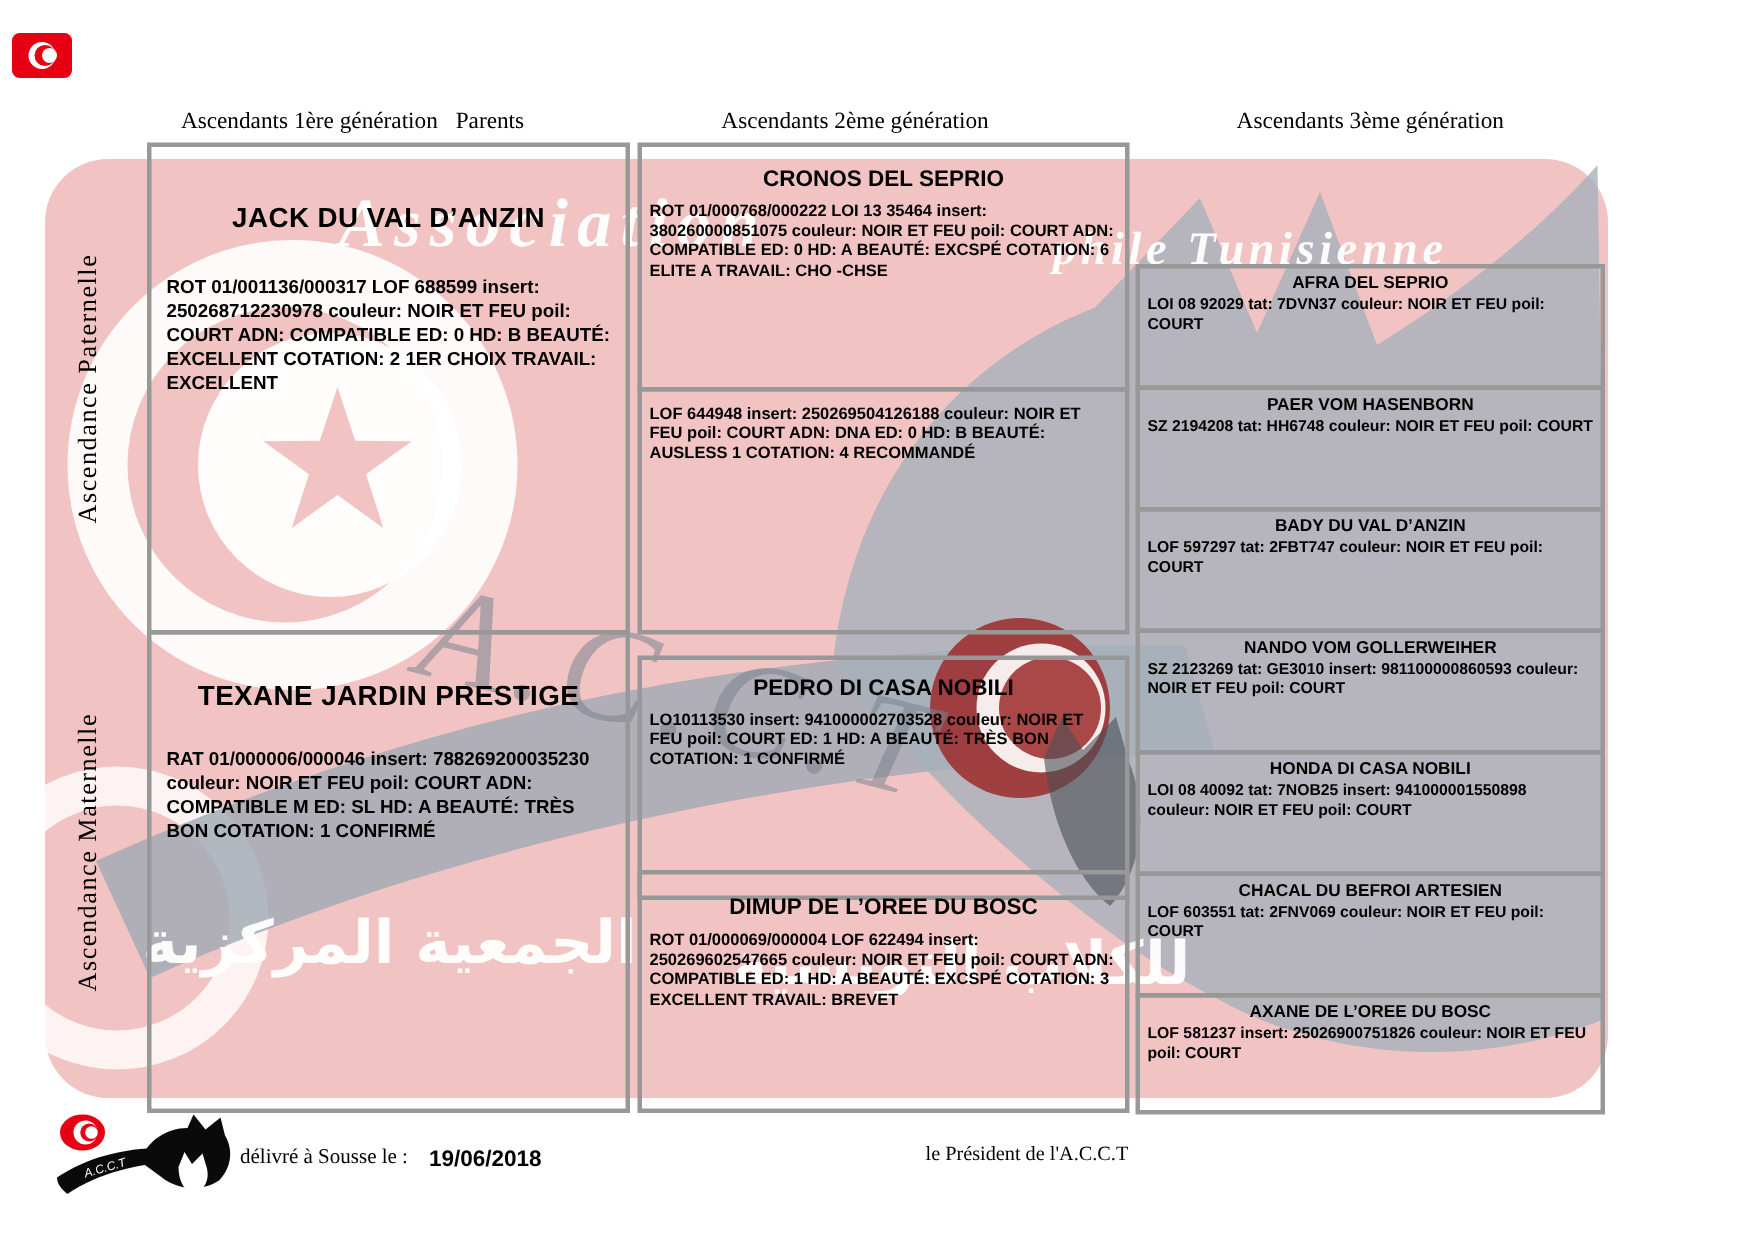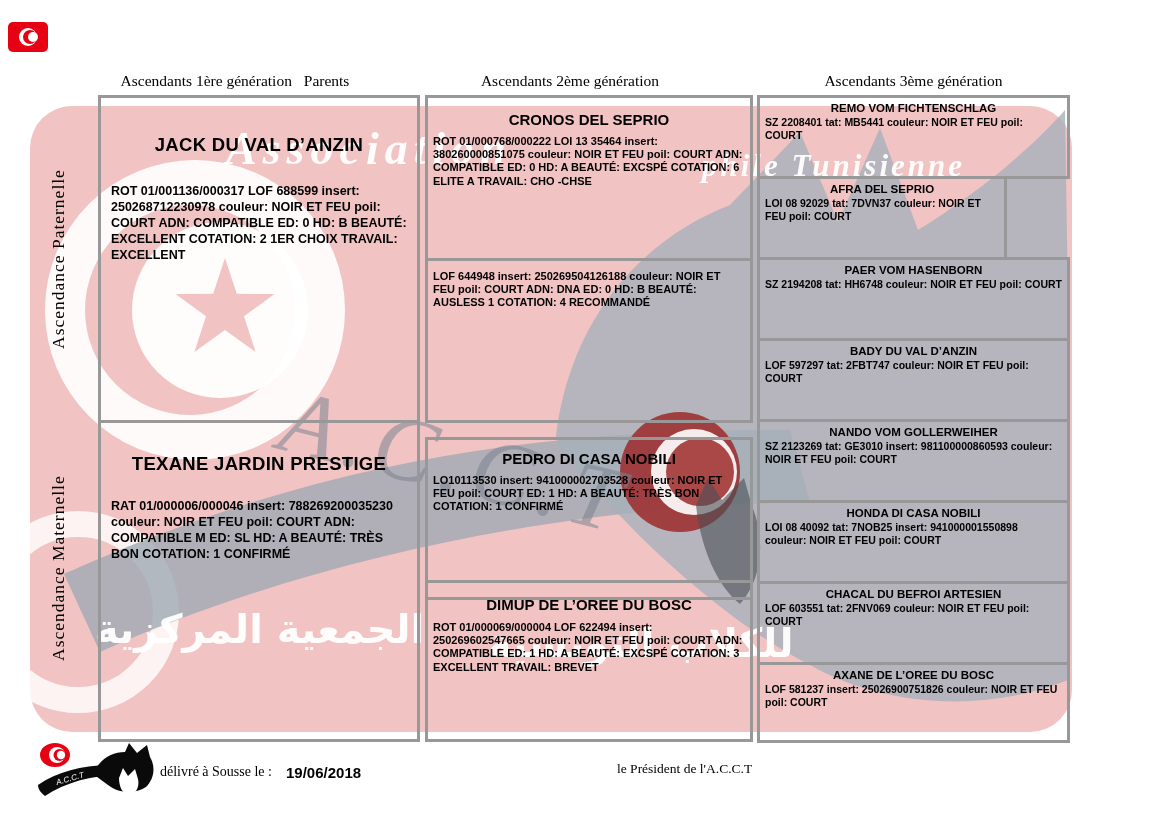--- a/index.html
+++ b/index.html
@@ -108,25 +108,21 @@
   </div>
   <div class="cell c2" style="left:425px;top:420px;width:328px;height:163px;margin-top:17px;">
     <div class="t" style="margin-top:10px;">PEDRO DI CASA NOBILI</div>
     <div class="d" style="margin-top:7px;">LO10113530 insert: 941000002703528 couleur: NOIR ET FEU poil: COURT ED: 1 HD: A BEAUTÉ: TRÈS BON COTATION: 1 CONFIRMÉ</div>
   </div>
   <div class="cell c2" style="left:425px;top:580px;width:328px;height:162px;">
     <div class="t" style="margin-top:13px;">DIMUP DE L’OREE DU BOSC</div>
     <div class="d" style="margin-top:8px;">ROT 01/000069/000004 LOF 622494 insert: 250269602547665 couleur: NOIR ET FEU poil: COURT ADN: COMPATIBLE ED: 1 HD: A BEAUTÉ: EXCSPÉ COTATION: 3 EXCELLENT TRAVAIL: BREVET</div>
   </div>
 
-  <div class="cell c3" style="left:757px;top:95px;width:313px;height:84px;">
-    <div class="t" style="margin-top:4px;">REMO VOM FICHTENSCHLAG</div>
-    <div class="d" style="margin-top:2px;">SZ 2208401 tat: MB5441 couleur: NOIR ET FEU poil: COURT</div>
-  </div>
-  <div class="cell c3" style="left:757px;top:176px;width:250px;height:84px;">
+  <div class="cell c3" style="left:757px;top:176px;width:313px;height:84px;">
     <div class="t" style="margin-top:4px;">AFRA DEL SEPRIO</div>
     <div class="d" style="margin-top:2px;">LOI 08 92029 tat: 7DVN37 couleur: NOIR ET FEU poil: COURT</div>
   </div>
   <div class="cell c3" style="left:757px;top:257px;width:313px;height:84px;">
     <div class="t" style="margin-top:4px;">PAER VOM HASENBORN</div>
     <div class="d" style="margin-top:2px;">SZ 2194208 tat: HH6748 couleur: NOIR ET FEU poil: COURT</div>
   </div>
   <div class="cell c3" style="left:757px;top:338px;width:313px;height:84px;">
     <div class="t" style="margin-top:4px;">BADY DU VAL D’ANZIN</div>
     <div class="d" style="margin-top:2px;">LOF 597297 tat: 2FBT747 couleur: NOIR ET FEU poil: COURT</div>

